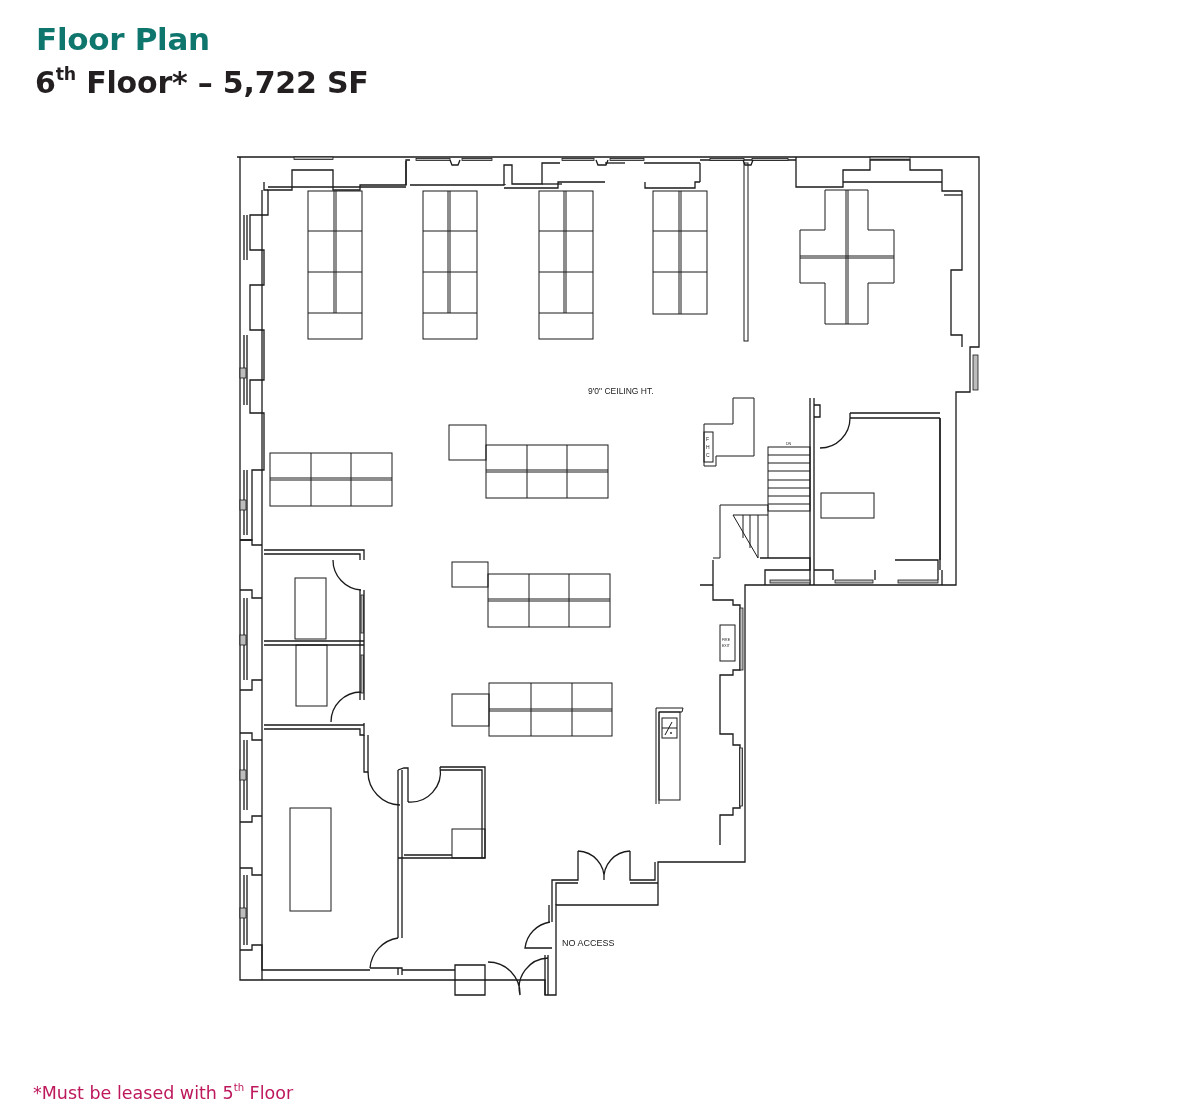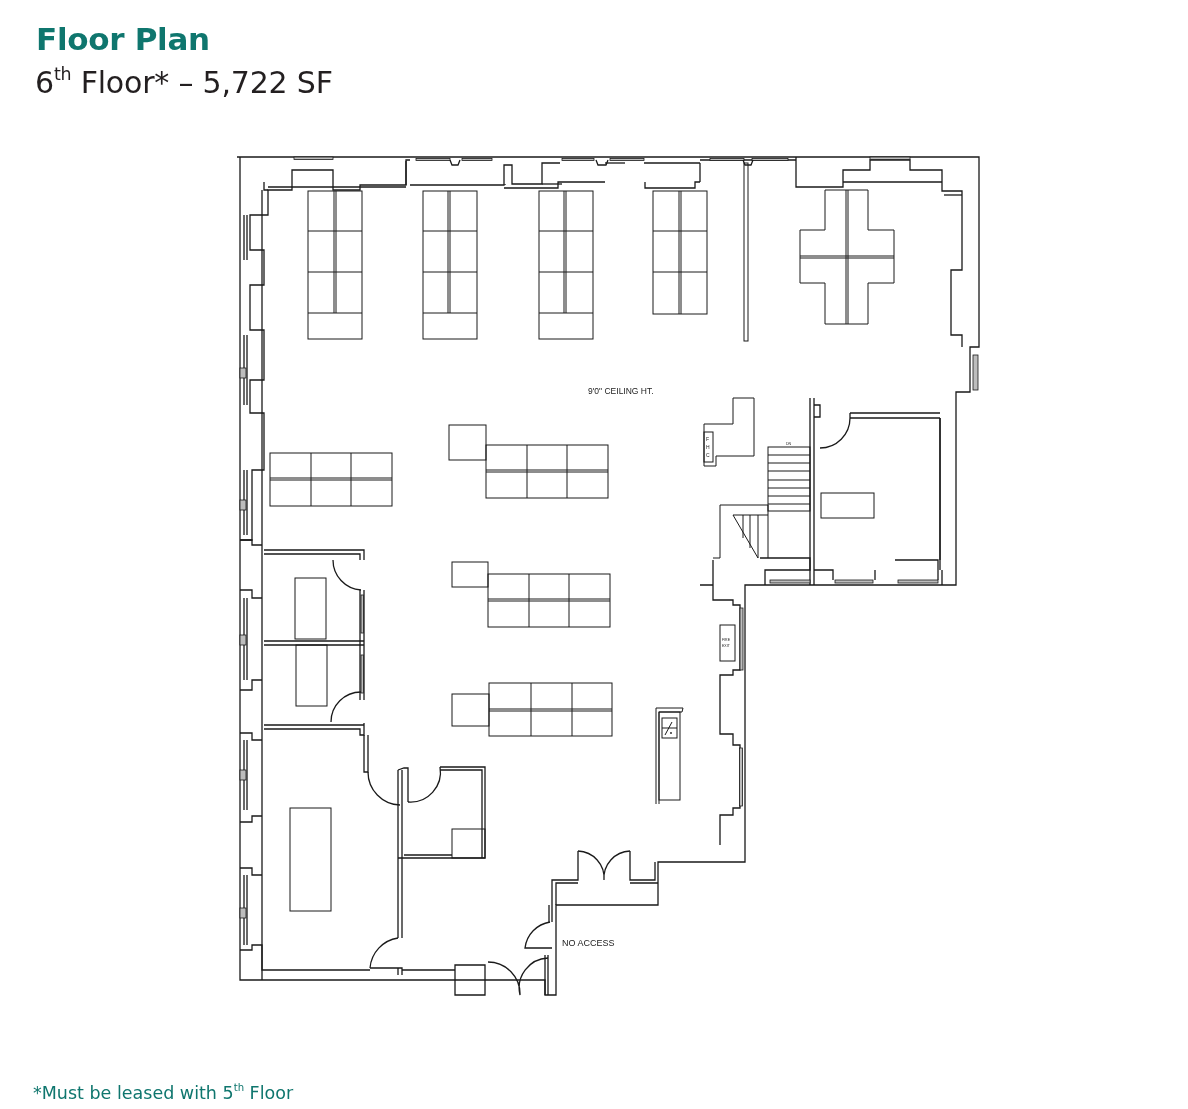--- a/index.html
+++ b/index.html
@@ -1,23 +1,23 @@
 <!DOCTYPE html>
 <html><head>
   <meta charset="utf-8">
   <style>
     html, body { margin: 0; padding: 0; background: #ffffff; }
     body { width: 1188px; height: 1109px; position: relative; overflow: hidden;
            font-family: "DejaVu Sans", "Liberation Sans", sans-serif; color: #231f20; }
     .title { position: absolute; left: 36px; top: 24px; font-size: 31px; font-weight: bold;
              letter-spacing: -0.3px; color: #0f766e; line-height: 1; }
-    .subtitle { position: absolute; left: 35px; top: 68px; font-size: 30px; font-weight: normal;
+    .subtitle { position: absolute; left: 35px; top: 68px; font-size: 30px; font-weight: bold;
                 color: #231f20; line-height: 1; letter-spacing: -0.2px; }
     .subtitle sup, .footnote sup { font-size: 58%; vertical-align: 0; position: relative; top: -0.75em; }
-    .footnote { position: absolute; left: 33px; top: 1085px; font-size: 17.5px; color: #0f766e;
+    .footnote { position: absolute; left: 33px; top: 1085px; font-size: 17.5px; color: #be185d;
                 line-height: 1; }
     svg.plan { position: absolute; left: 0; top: 0; }
     .w { fill: none; stroke: #1a1a1a; stroke-width: 1.3; }
     .t { fill: none; stroke: #1a1a1a; stroke-width: 1; }
     .g { fill: #bdbdbd; stroke: #1a1a1a; stroke-width: 0.8; }
     .lbl { font-family: "Liberation Sans", sans-serif; fill: #222; }
   </style>
 </head>
 <body>
 

